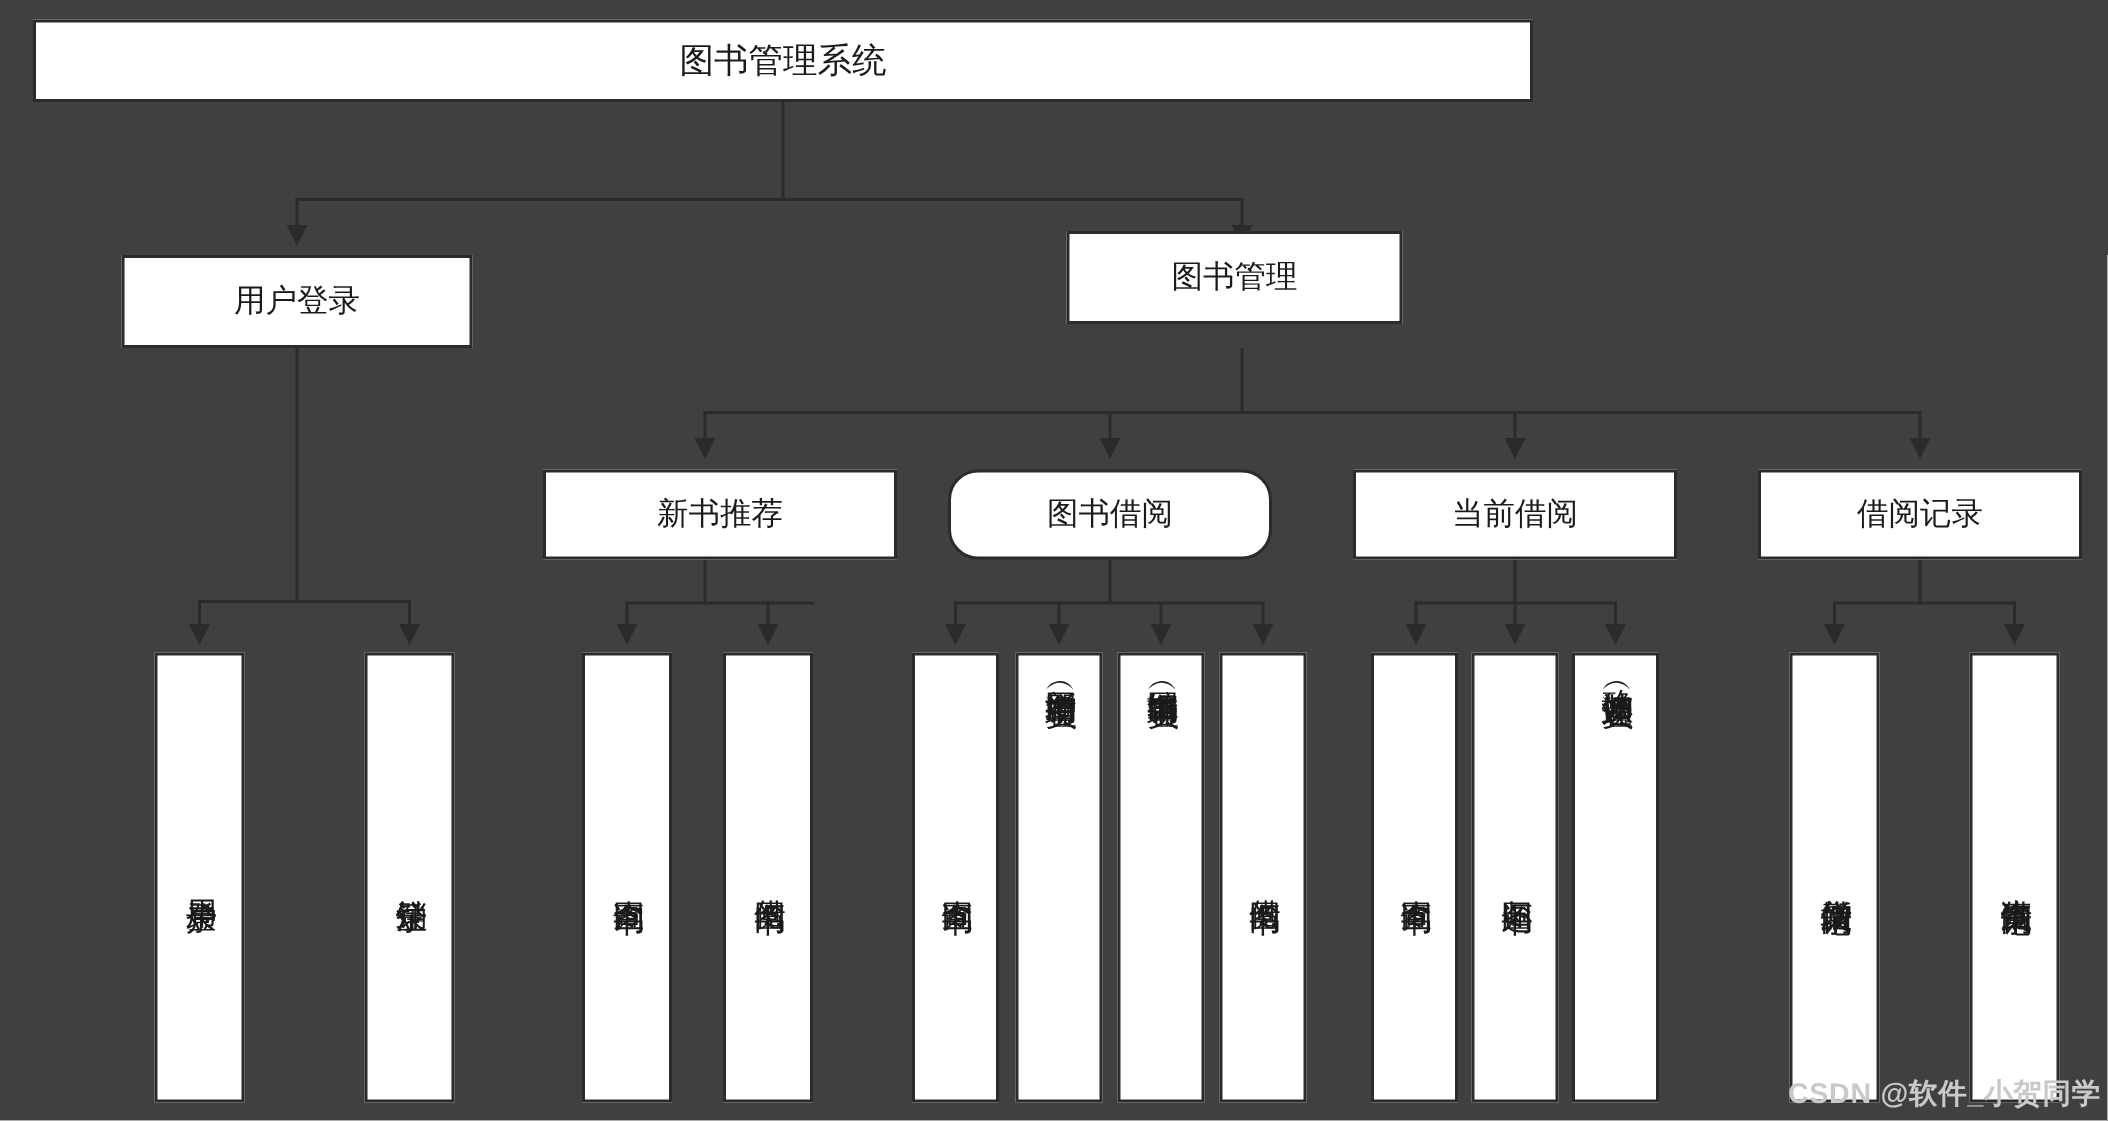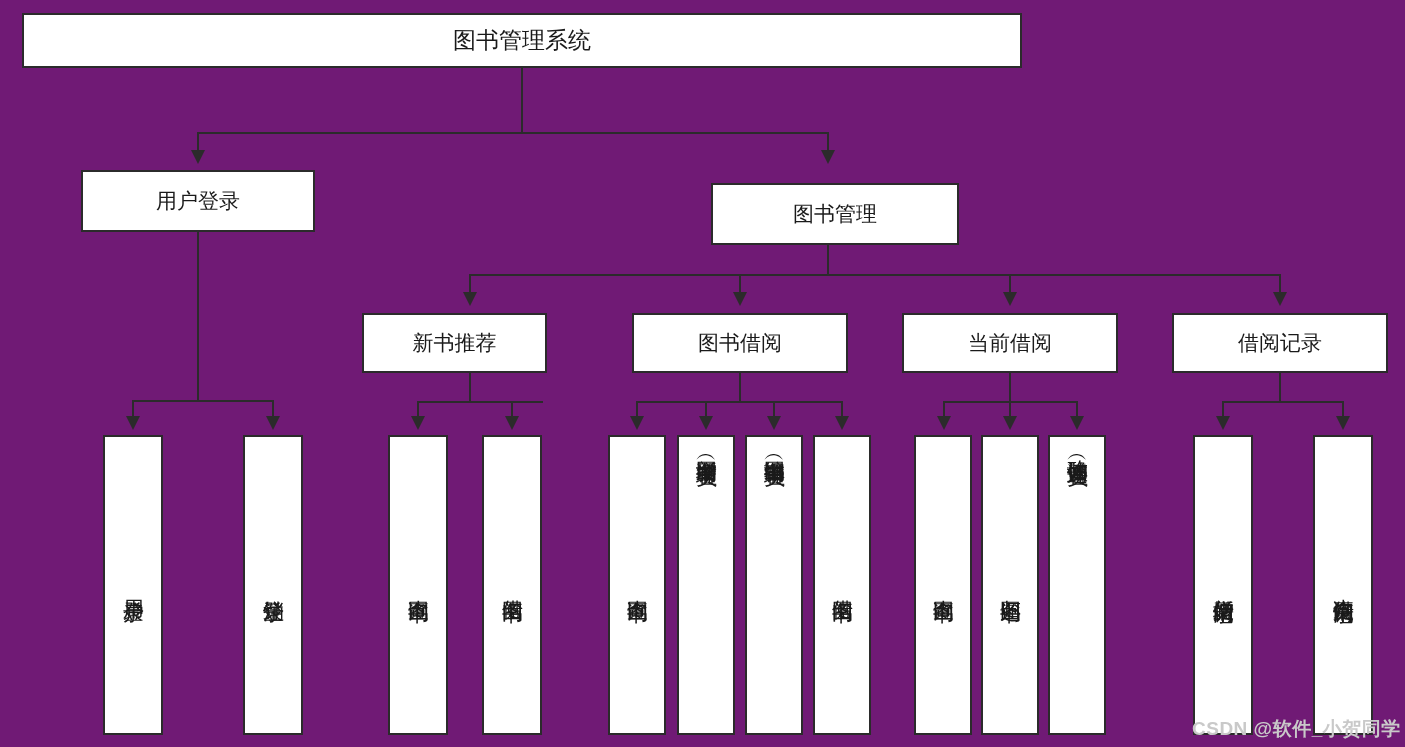--- a/index.html
+++ b/index.html
@@ -7,21 +7,21 @@
     padding: 0;
     background: #ffffff;
   }
   body {
     font-family: "Liberation Sans", "DejaVu Sans", sans-serif;
   }
   #canvas {
     position: relative;
     width: 1405px;
     height: 747px;
-    background: #701a75;
+    background: #404040;
     overflow: hidden;
   }
   .node {
     position: absolute;
     box-sizing: border-box;
     border: 2px solid #2b2b2b;
     background: #ffffff;
     display: flex;
     align-items: center;
     justify-content: center;
@@ -131,29 +131,29 @@
   <div class="arrow" style="left:1336px; top:416px;"></div>
 
   <div class="node lvl1" style="left:22px; top:13px; width:1000px; height:55px;">
     <span>图书管理系统</span>
   </div>
 
   <div class="node lvl2" style="left:81px; top:170px; width:234px; height:62px;">
     <span>用户登录</span>
   </div>
 
-  <div class="node lvl2" style="left:711px; top:183px; width:248px; height:62px;">
+  <div class="node lvl2" style="left:711px; top:154px; width:224px; height:62px;">
     <span>图书管理</span>
   </div>
 
-  <div class="node lvl3" style="left:362px; top:313px; width:185px; height:60px;">
+  <div class="node lvl3" style="left:362px; top:313px; width:236px; height:60px;">
     <span>新书推荐</span>
   </div>
 
-  <div class="node lvl3" style="left:632px; top:313px; width:216px; height:60px;">
+  <div class="node lvl3" style="left:632px; top:313px; width:216px; height:60px;border-radius:20px;">
     <span>图书借阅</span>
   </div>
 
   <div class="node lvl3" style="left:1172px; top:313px; width:216px; height:60px;">
     <span>借阅记录</span>
   </div>
 
   <div class="node lvl3" style="left:902px; top:313px; width:216px; height:60px;">
     <span>当前借阅</span>
   </div>

